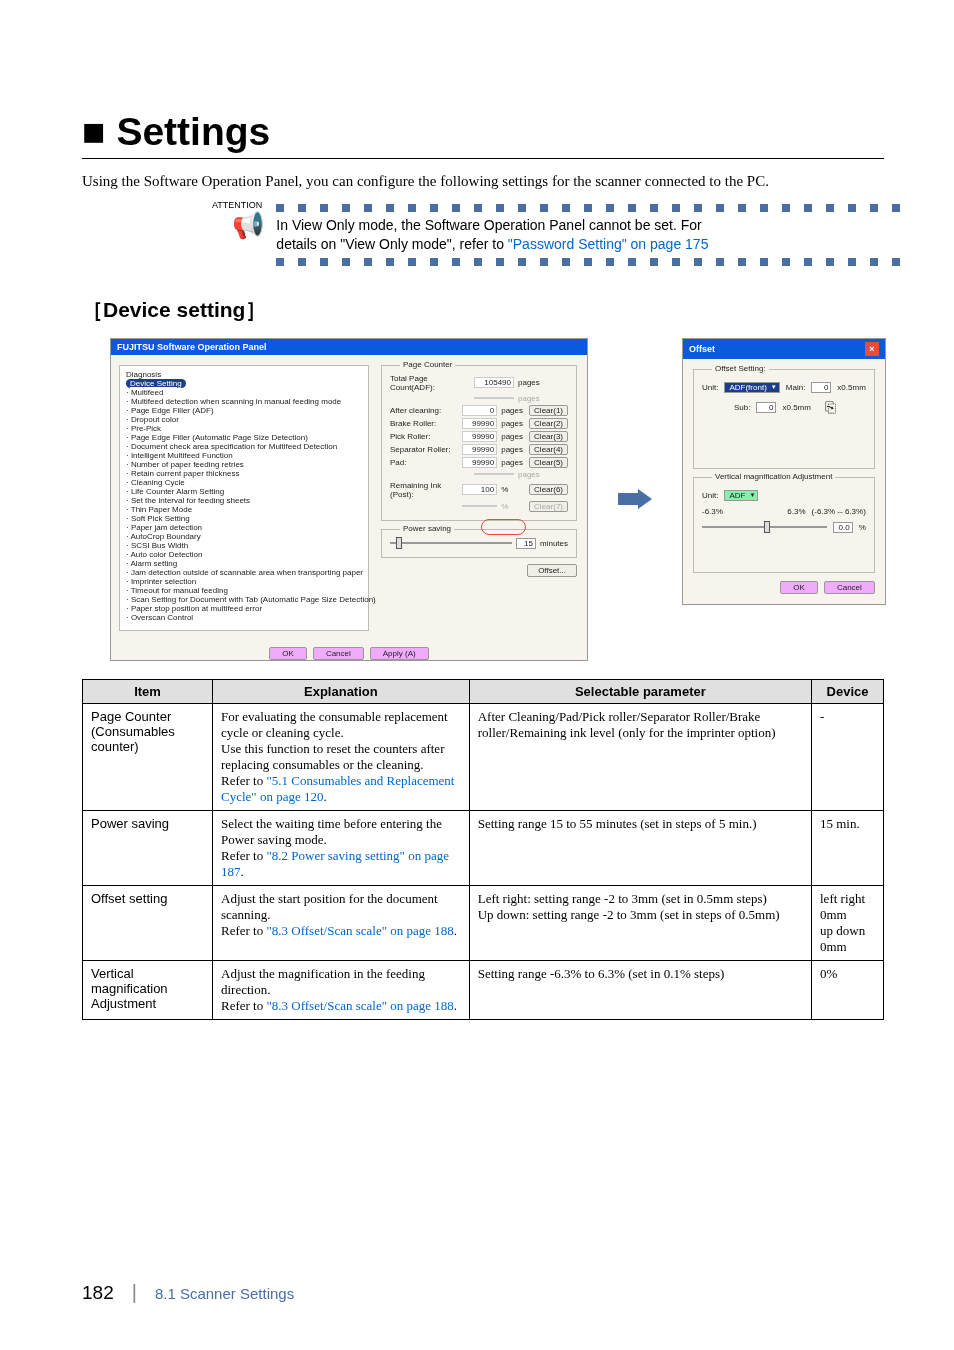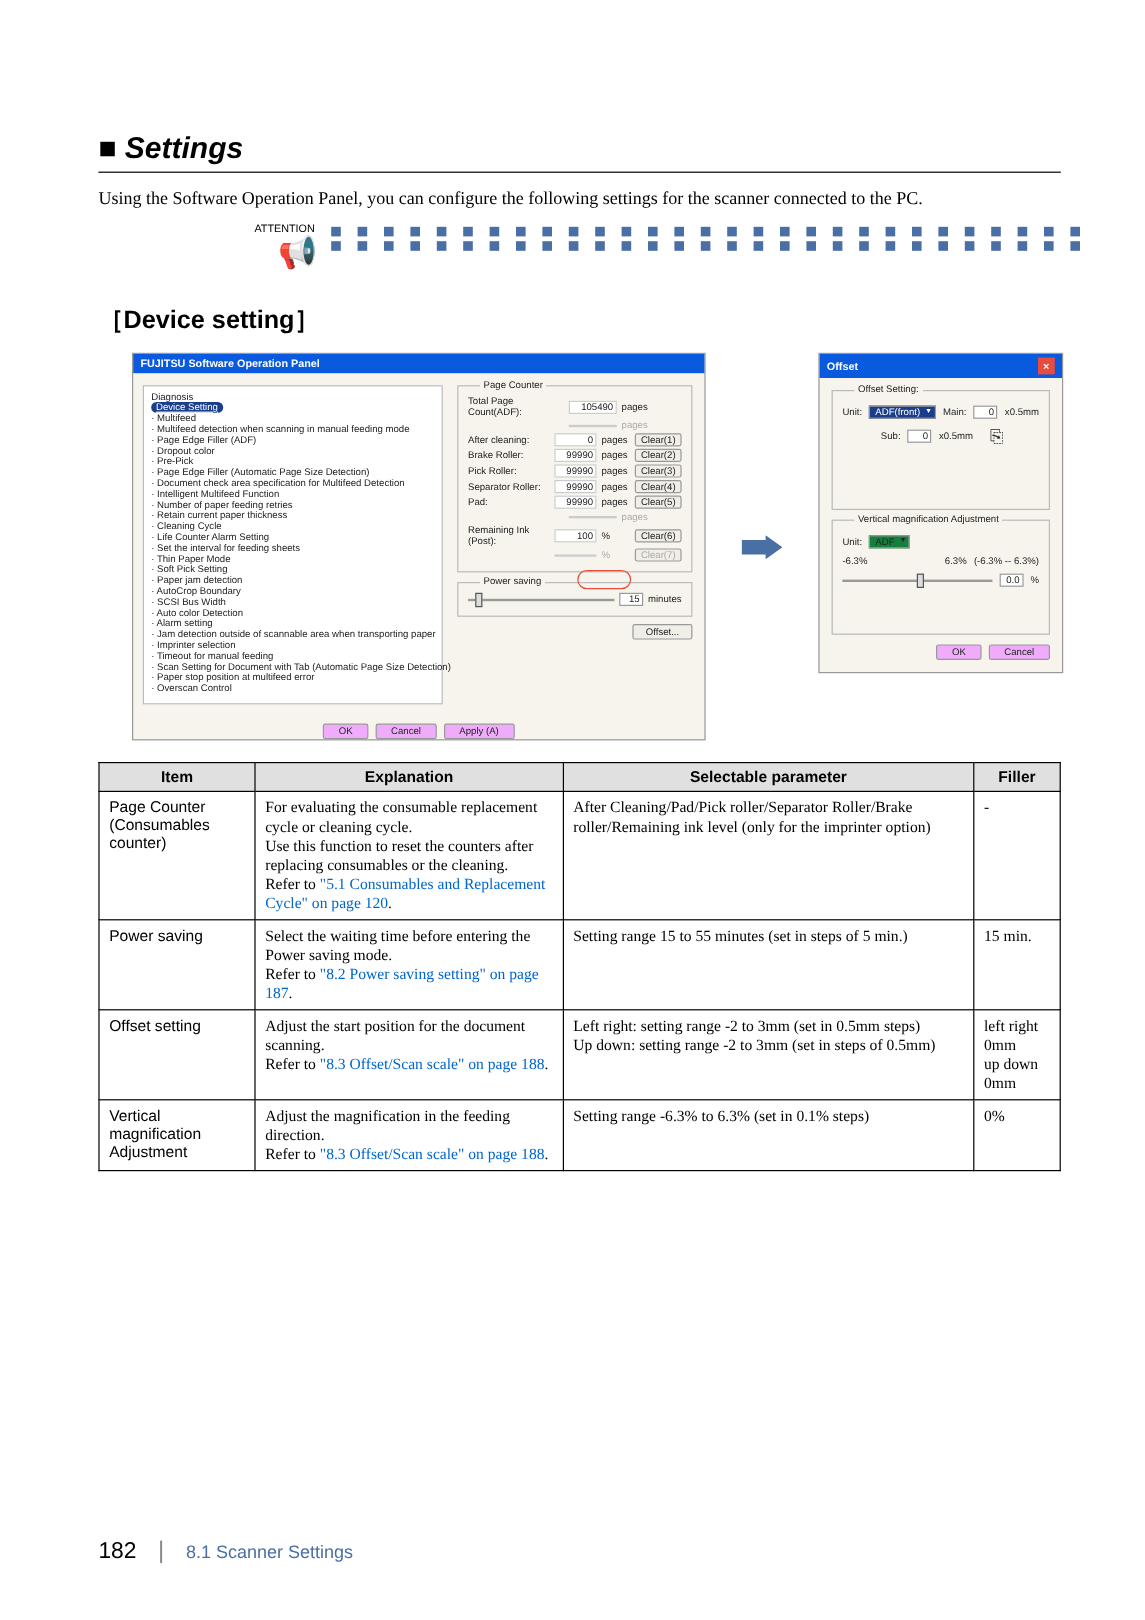--- a/index.html
+++ b/index.html
@@ -7,24 +7,23 @@
     width: 954px;
     height: 1350px;
     background: #fff;
     font-family: "Times New Roman", serif;
     color: #000;
     padding: 110px 70px 50px 82px;
     position: relative;
   }
   .h1 {
     font-family: Arial, Helvetica, sans-serif;
-    font-size: 25px;
+    font-size: 39px;
     font-weight: bold;
     margin-bottom: 4px;
-    font-style: italic;
   }
   .h1-rule {
     border-bottom: 1.5px solid #000;
     margin-bottom: 14px;
   }
   .lead {
     font-size: 15px;
     margin-bottom: 10px;
   }
   .attention-block {
@@ -98,21 +97,21 @@
   .row .btn { border:1px solid #999; background:#f0eee6; padding:0 4px; border-radius:2px;}
   .row .disabled { color:#aaa; }
   .btnrow { display:flex; gap:6px; justify-content:center; margin-top:6px;}
   .btnrow .b { border:1px solid #999; background:#f0abfc; padding:1px 12px; border-radius:2px; font-size:8px;}
 
   .offset-panel { width: 265px; }
   .offset-body { padding: 10px; }
   .slider-track { flex:1; height:2px; background:#999; position:relative;}
   .slider-thumb { position:absolute; top:-5px; width:6px; height:12px; background:#ddd; border:1px solid #555;}
   .numbox { display:inline-block; border:1px solid #999; background:#fff; padding:0 2px; min-width:20px; text-align:right;}
-  .sel { display:inline-block; border:1px solid #999; background:#15803d; padding:0 12px 0 4px; position:relative; }
+  .sel { display:inline-block; border:1px solid #999; background:#86efac; padding:0 12px 0 4px; position:relative; }
   .sel::after { content:"▼"; position:absolute; right:2px; font-size:6px; top:1px;}
   .offset-row { display:flex; align-items:center; gap:6px; margin:6px 0; font-size:8px;}
 
   .arrow-wrap { align-self:center; }
   .arrow-wrap svg { display:block; }
 
   table.spec {
     border-collapse: collapse;
     width: 100%;
     font-size: 13px;
@@ -187,20 +186,24 @@
         <span></span>
         <span></span>
         <span></span>
         <span></span>
         <span></span>
         <span></span>
         <span></span>
         <span></span>
         <span></span>
       </div>
+    <p class="att-text">
+      <span>In View Only mode, the Software Operation Panel cannot be set. For</span><br>
+      <span>details on "View Only mode", refer to </span><span class="link">"Password Setting" on page 175</span>
+    </p>
     <div class="dots-row">
         <span></span>
         <span></span>
         <span></span>
         <span></span>
         <span></span>
         <span></span>
         <span></span>
         <span></span>
         <span></span>
@@ -408,21 +411,21 @@
     </div>
   </div>
 </div>
 
 <table class="spec">
   <thead>
     <tr>
       <th>Item</th>
       <th>Explanation</th>
       <th>Selectable parameter</th>
-      <th>Filler</th>
+      <th>Device</th>
     </tr>
   </thead>
   <tbody id="spec-body">
       <tr>
         <td class="item">Page Counter (Consumables counter)</td>
         <td>For evaluating the consumable replacement cycle or cleaning cycle.<br>Use this function to reset the counters after replacing consumables or the cleaning.<br>Refer to <span class="link">"5.1 Consumables and Replacement Cycle" on page 120</span>.</td>
         <td>After Cleaning/Pad/Pick roller/Separator Roller/Brake roller/Remaining ink level (only for the imprinter option)</td>
         <td class="def">-</td>
       </tr>
       <tr>

